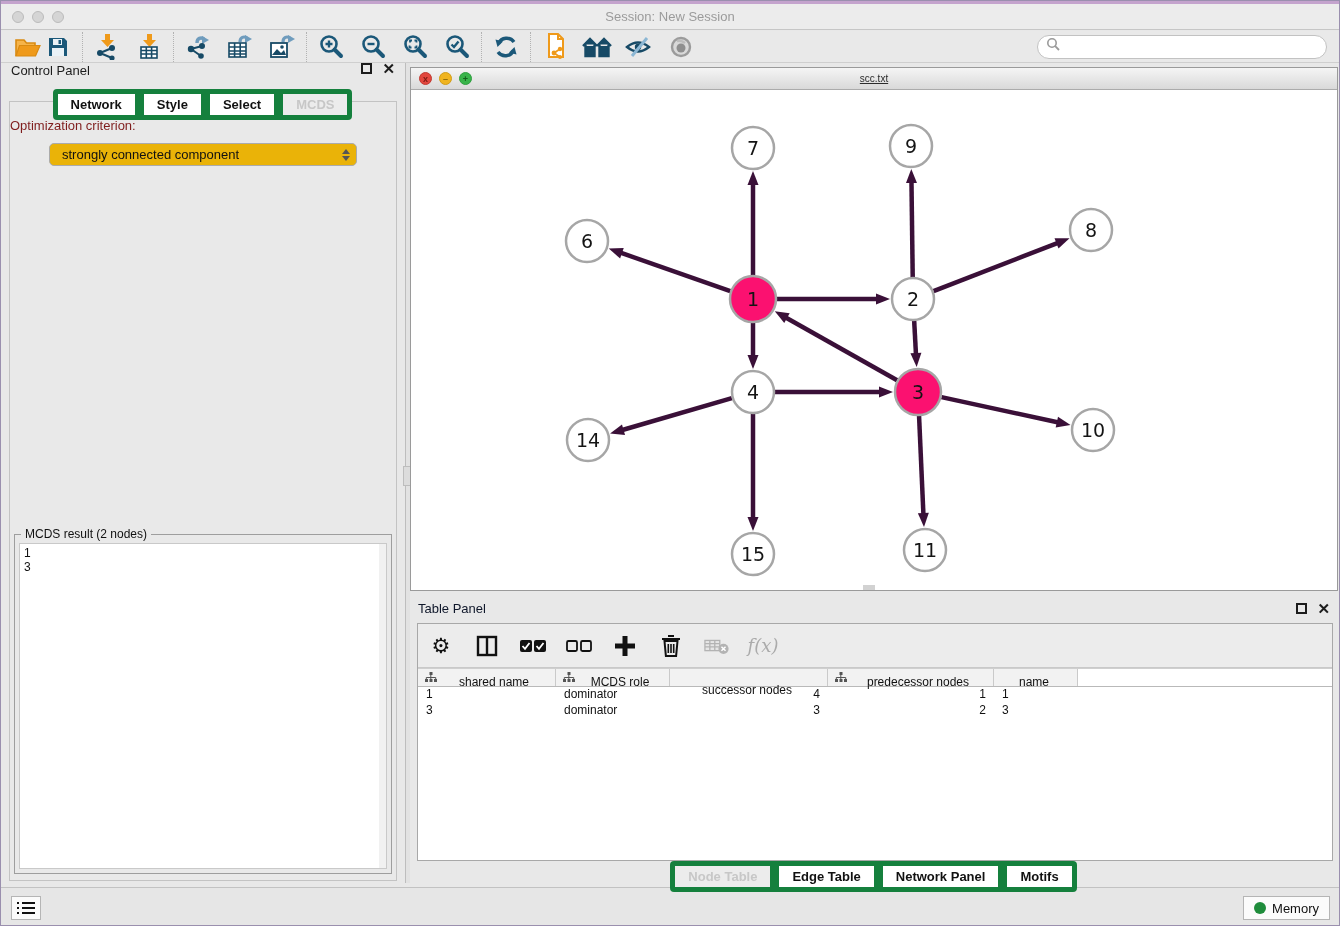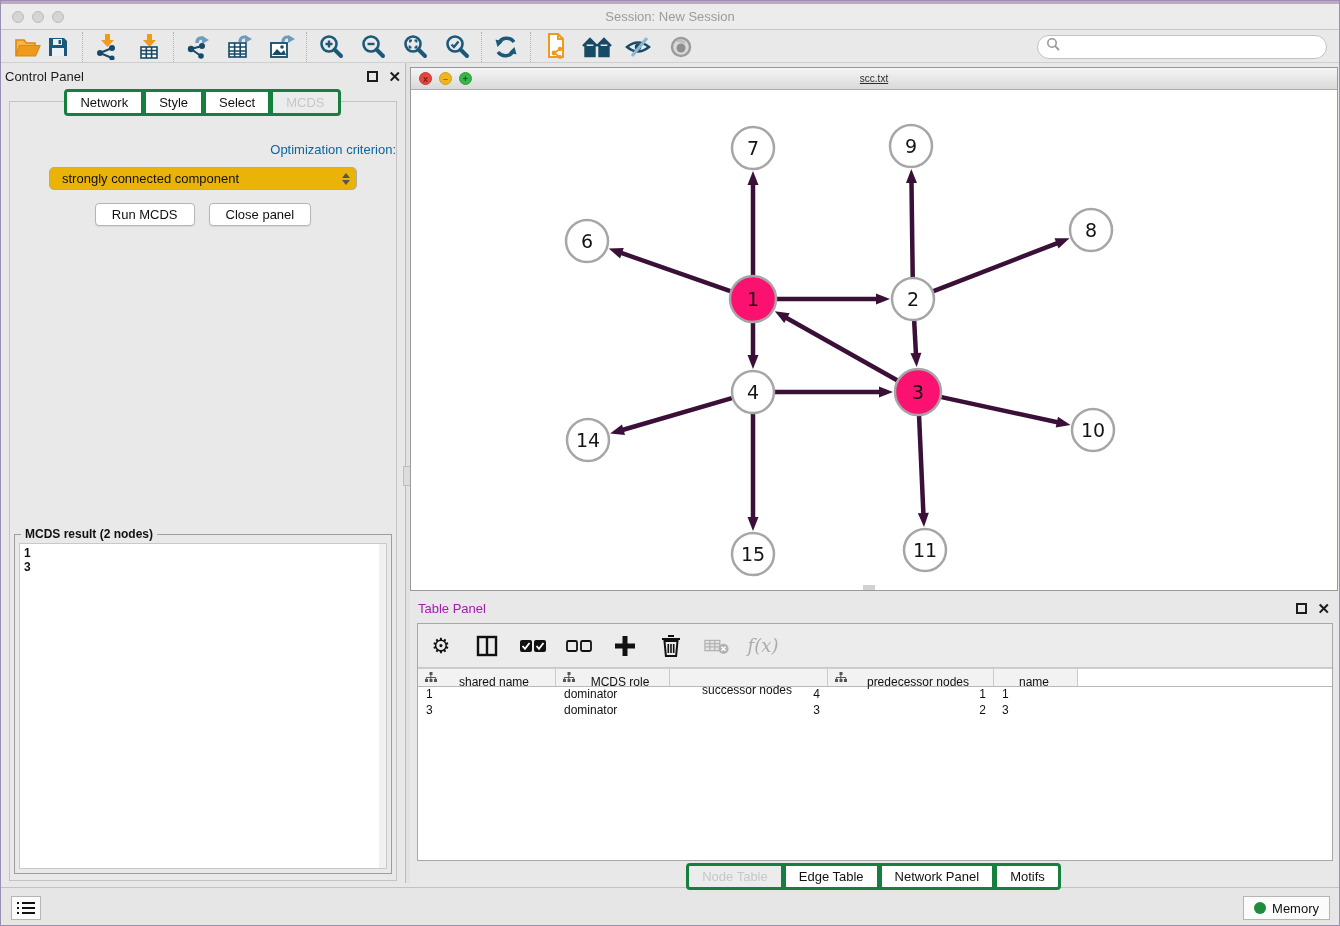--- a/index.html
+++ b/index.html
@@ -20,43 +20,43 @@
              border-bottom:1px solid #cfcfcf; display:flex; align-items:center; padding-left:12px; }
   .tb-ico { width:30px; height:28px; display:flex; align-items:center; justify-content:center; cursor:default; }
   .tb-ico svg { display:block; }
   .tb-sep { width:0; height:30px; border-left:1px dotted #b2b2b2; margin:0 9px; }
   .tb-gap { width:12px; }
   .search-wrap { margin-left:auto; margin-right:12px; width:290px; height:24px; background:#fff;
                  border:1px solid #c2c2c2; border-radius:12px; display:flex; align-items:center; padding-left:8px; }
 
   
   .control-panel { position:absolute; left:0; top:62px; width:404px; height:820px; }
-  .panel-head { height:26px; display:flex; align-items:center; padding:0 4px; }
+  .panel-head { height:26px; display:flex; align-items:flex-start; padding:0 10px; }
   .panel-head .ph-title { font-size:13px; color:#1c1c1c; }
   .ph-btns { margin-left:auto; display:flex; gap:10px; align-items:center; }
   .float-box { width:11px; height:11px; border:2px solid #1c1c1c; }
   .close-x { font-size:15px; font-weight:bold; color:#1c1c1c; line-height:11px; }
   .cp-tabs { display:flex; justify-content:center; position:relative; z-index:2; }
-  .seg-tab { font-size:13px; padding:3px 13px; background:#fff; border:3px solid #15803d; margin-left:-1px; color:#111; }
+  .seg-tab { font-size:13px; padding:3px 13px; background:#fff; border:5px solid #15803d; margin-left:-1px; color:#111;font-weight:bold; }
   .seg-tab:first-child { border-radius:4px 0 0 4px; }
   .seg-tab:last-child { border-radius:0 4px 4px 0; }
   .seg-tab.selected { background:#ececec; color:#c7c7c7; }
   .cp-body { position:absolute; left:8px; right:8px; top:38px; bottom:2px;
              border:1px solid #c3c3c3; background:#e9e9e9; }
-  .opt-label { text-align:right; margin-top:40px; font-size:13px; color:#0369a1; }
+  .opt-label { text-align:left; margin-top:16px; font-size:13px; color:#7f1d1d; }
   .combo { margin:10px auto 0; width:308px; height:23px; background:#eab308; border:1px solid #ababab;
            border-radius:5px; display:flex; align-items:center; padding:0 6px 0 12px; font-size:13px; color:#111; }
   .combo-arrows { margin-left:auto; display:flex; flex-direction:column; gap:2px; align-items:center; }
   .arr-up { width:0; height:0; border-left:4px solid transparent; border-right:4px solid transparent; border-bottom:5px solid #555; }
   .arr-dn { width:0; height:0; border-left:4px solid transparent; border-right:4px solid transparent; border-top:5px solid #555; }
   .btn-row { display:flex; justify-content:center; gap:14px; margin-top:13px; }
   .mac-btn { background:#fff; border:1px solid #b5b5b5; border-radius:4px; font-size:13px; color:#111;
              padding:3px 16px; box-shadow:0 1px 1px rgba(0,0,0,.08); }
   .result-group { position:absolute; left:4px; right:4px; top:432px; bottom:6px;
-                  border:1px solid #9e9e9e; background:#e9e9e9;font-weight:bold; }
+                  border:1px solid #9e9e9e; background:#e9e9e9; }
   .result-legend { position:absolute; top:-8px; left:6px; background:#e9e9e9; padding:0 4px; font-size:12px; color:#111; }
   .result-text { position:absolute; left:4px; right:4px; top:8px; bottom:4px; background:#fff;
                  border:1px solid #c9c9c9; font-size:12px; color:#111; padding:2px 4px;
                  white-space:pre; overflow:hidden; }
   .result-scroll { position:absolute; top:9px; bottom:5px; right:5px; width:7px; background:#f1f1f1; }
 
   
   .splitter { position:absolute; left:404px; top:62px; width:5px; height:820px; background:#e2e2e2;
               border-left:1px solid #bdbdbd; }
   .split-grip { position:absolute; left:-3px; top:403px; width:9px; height:20px; background:#dcdcdc;
@@ -72,21 +72,21 @@
   .nl.red { background:#e2463d; color:#7c1a14; border:1px solid #c03a32; }
   .nl.yellow { background:#f0b41f; color:#8e6a0a; border:1px solid #d19d17; }
   .nl.green { background:#39b44a; color:#14611d; border:1px solid #2f9e3f; }
   .net-title { position:absolute; left:0; right:0; text-align:center; font-size:10px; color:#2c2c2c;text-decoration:underline; }
   .net-canvas { position:relative; width:100%; height:500px; background:#fff; }
   .hthumb { position:absolute; left:452px; bottom:0px; width:12px; height:5px; background:#d2d2d2; }
 
   
   .table-panel { position:absolute; left:409px; top:595px; width:928px; height:293px; }
   .tp-head { height:24px; display:flex; align-items:center; padding:0 8px; }
-  .tp-head .ph-title { font-size:13px; color:#a21caf; }
+  .tp-head .ph-title { font-size:13px; color:#0f172a; }
   .tp-box { position:absolute; left:7px; right:5px; top:27px; bottom:28px; border:1px solid #a8a8a8; background:#fff; }
   .tp-toolbar { height:44px; background:#ececec; border-bottom:1px solid #c9c9c9;
                 display:flex; align-items:center; padding-left:10px; gap:20px; }
   .tp-ico { display:flex; align-items:center; justify-content:center; width:26px; height:30px; }
   .gear-glyph { font-family:"DejaVu Sans", sans-serif; font-size:21px; color:#111; }
   .fx-glyph { font-family:"DejaVu Serif", serif; font-style:italic; font-size:18px; color:#ababab; }
   .thead { display:flex; height:19px; border-top:1px solid #cfcfcf; border-bottom:1px solid #b9b9b9; font-size:12px; color:#111; }
   .th { background:#f2f2f2; border-right:1px solid #cacaca; display:flex; align-items:center; gap:6px; padding-left:7px; }
   .th span.lbl { flex:1; text-align:center; padding-right:10px;margin-top:8px; }
   .trow { display:flex; height:16px; font-size:12px; color:#111; }
@@ -284,24 +284,20 @@
     <div class="seg-tab selected">MCDS</div>
   </div>
   <div class="cp-body">
     <div class="opt-label">Optimization criterion:</div>
     <div class="combo">
       <span>strongly connected component</span>
       <span class="combo-arrows">
           <span class="arr-up"></span>
           <span class="arr-dn"></span>
         </span>
-    </div>
-    <div class="btn-row">
-      <button class="mac-btn">Run MCDS</button>
-      <button class="mac-btn">Close panel</button>
     </div>
     <div class="result-group">
       <span class="result-legend">MCDS result (2 nodes)</span>
       <div class="result-text">1
 3</div>
       <div class="result-scroll"></div>
     </div>
   </div>
 </div>
 <div class="splitter">

